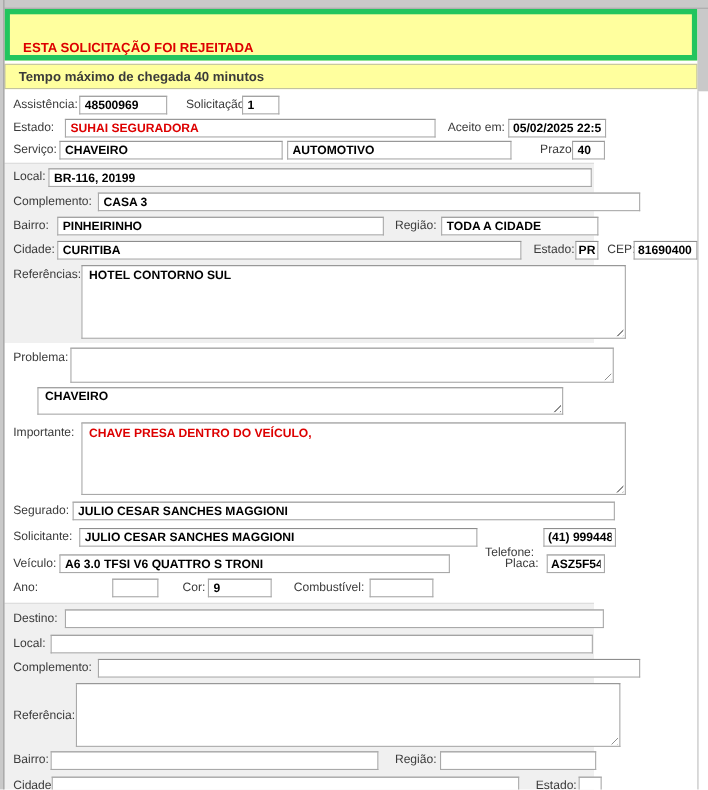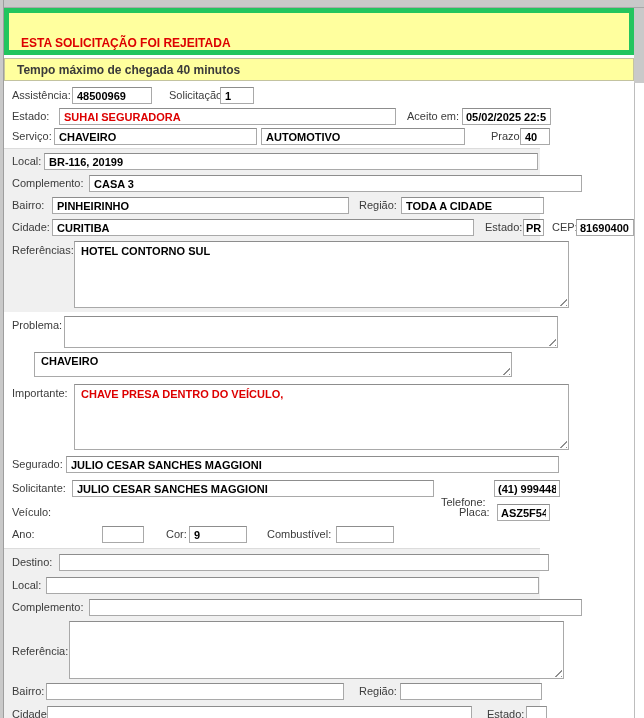--- a/index.html
+++ b/index.html
@@ -133,20 +133,21 @@
 
     <span class="lbl" style="left:8px;top:146px">Segurado:</span>
     <input class="fld" style="left: 62px; top: 144px; width: 493px;" value="JULIO CESAR SANCHES MAGGIONI">
 
     <span class="lbl" style="left:8px;top:170px">Solicitante:</span>
     <input class="fld" style="left: 68px; top: 168px; width: 362px;" value="JULIO CESAR SANCHES MAGGIONI">
     <span class="lbl" style="left:437px;top:184px">Telefone:</span>
     <input class="fld" style="left: 490px; top: 168px; width: 66px; padding: 1px 3px;" value="(41) 999448144">
 
     <span class="lbl" style="left:8px;top:194px">Veículo:</span>
+    <input class="fld" style="left: 50px; top: 192px; width: 355px;" value="A6 3.0 TFSI V6 QUATTRO S TRONI">
     <span class="lbl" style="left:455px;top:194px">Placa:</span>
     <input class="fld" style="left: 493px; top: 192px; width: 53px; padding: 1px 3px;" value="ASZ5F54">
 
     <span class="lbl" style="left:8px;top:216px">Ano:</span>
     <input class="fld" style="left: 98px; top: 214px; width: 42px;" value="">
     <span class="lbl" style="left:162px;top:216px">Cor:</span>
     <input class="fld" style="left: 185px; top: 214px; width: 58px;" value="9">
     <span class="lbl" style="left:263px;top:216px">Combustível:</span>
     <input class="fld" style="left: 332px; top: 214px; width: 58px;" value="">
   </div>

